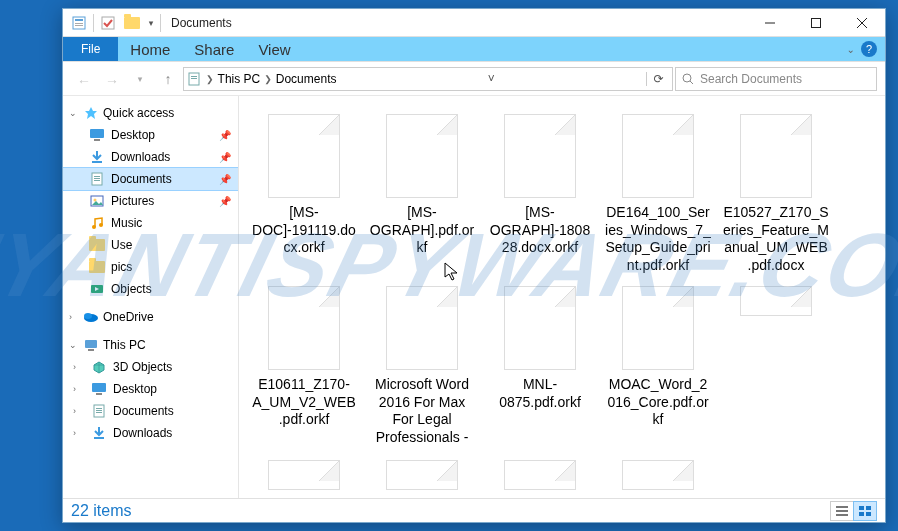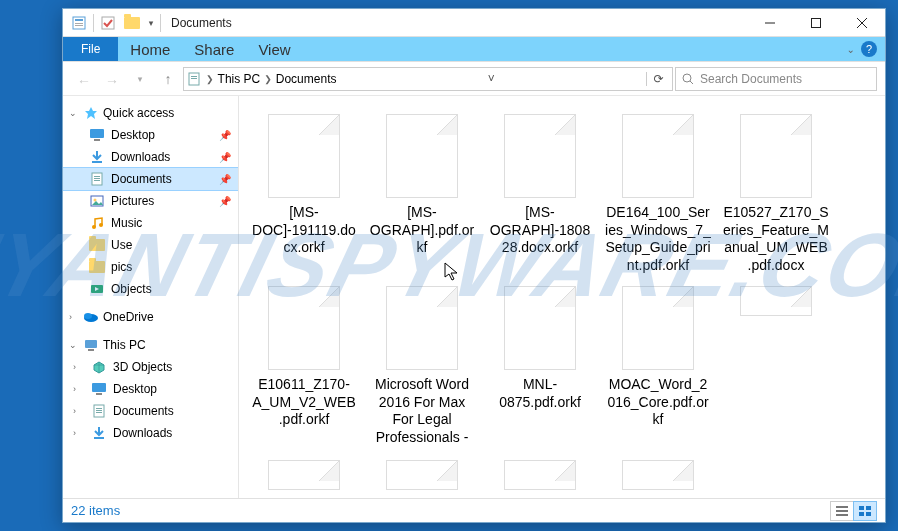--- a/index.html
+++ b/index.html
@@ -35,21 +35,21 @@
 .nav-item.selected { background: #cce8ff; outline: 1px solid #99d1ff; }
 .nav-item .pin { position: absolute; right: 6px; color: #777; font-size: 10px; }
 .exp { width: 10px; font-size: 9px; color: #666; }
 .ic { width: 16px; height: 16px; display: inline-flex; align-items: center; justify-content: center; }
 .content { flex: 1; overflow: auto; padding: 14px 8px 8px 8px; background: #fff; }
 .grid { display: flex; flex-wrap: wrap; gap: 4px 4px; align-content: flex-start; }
 .file { width: 114px; display: flex; flex-direction: column; align-items: center; text-align: center; padding: 4px; }
 .thumb { width: 72px; height: 84px; position: relative; background: #fff; border: 1px solid #ddd; margin-bottom: 6px; }
 .thumb::after { content: ""; position: absolute; top: 0; right: 0; width: 20px; height: 20px; background: linear-gradient(135deg, #fff 0 48%, #ddd 48% 52%, #f3f3f3 52%); }
 .file-label { font-size: 14px; line-height: 1.25; color: #000; word-break: break-word; max-height: 72px; overflow: hidden; }
-.status { height: 24px; border-top: 1px solid #e0e0e0; display: flex; align-items: center; padding: 0 8px; font-size: 13px; color: #1979ca; }
+.status { height: 24px; border-top: 1px solid #e0e0e0; display: flex; align-items: center; padding: 0 8px; font-size: 16px; color: #1979ca; }
 .view-switch { margin-left: auto; display: flex; gap: 0; }
 .vs-btn { width: 24px; height: 20px; border: 1px solid #ccc; margin-left: -1px; display: flex; align-items: center; justify-content: center; background: #fff; }
 .vs-btn.active { background: #cce8ff; border-color: #7cbff2; }
 .cursor { position: absolute; left: 444px; top: 262px; z-index: 60; pointer-events: none; }
 .folder-ic { width: 16px; height: 12px; background: #ffd86b; border-radius: 1px; position: relative; }
 .folder-ic::before { content:""; position:absolute; top:-3px; left:0; width:7px; height:3px; background:#ffd86b; border-radius:1px 1px 0 0; }
 svg { display: block; }
 </style>
 </head>
 <body>

